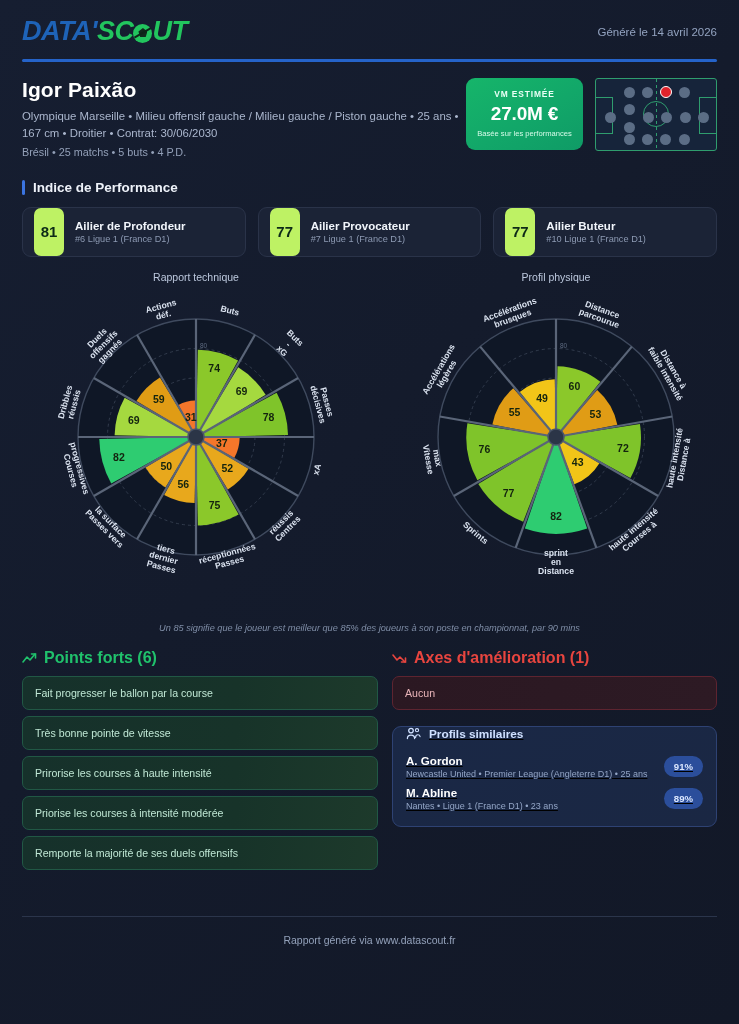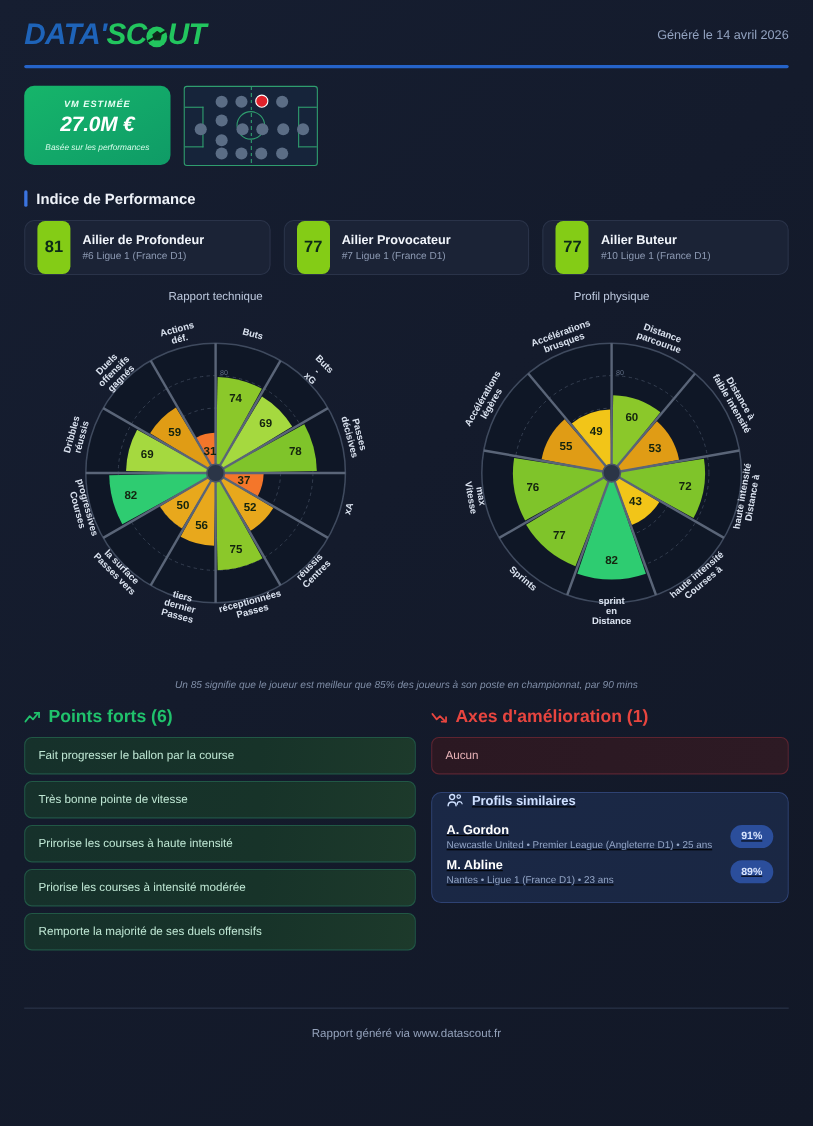--- a/index.html
+++ b/index.html
@@ -36,22 +36,22 @@
 
   
   .identity { display: flex; justify-content: space-between; align-items: flex-start;
               padding: 16px 6px 0 6px; }
   .idleft { max-width: 440px; }
   .pname { color: #fff; font-size: 21px; font-weight: 700; letter-spacing: .1px; }
   .pmeta { color: #aab6cd; font-size: 11.4px; line-height: 17px; margin-top: 6px; }
   .pmeta2 { color: #93a0b8; font-size: 10.8px; margin-top: 4px; }
 
   .idright { display: flex; align-items: flex-start; gap: 12px; }
-  .vmbox { width: 133px; background: linear-gradient(150deg,#16b56a 0%, #12a769 55%, #0f9b66 100%);
-           border-radius: 9px; padding: 11px 8px 12px; text-align: center; font-style: italic; }
+  .vmbox { width: 117px; background: linear-gradient(150deg,#16b56a 0%, #12a769 55%, #0f9b66 100%);
+           border-radius: 9px; padding: 11px 8px 12px; text-align: center; }
   .vmlabel { color: #e9fff5; font-size: 8.4px; font-weight: 700; letter-spacing: .9px; }
   .vmval { color: #fff; font-size: 19px; font-weight: 800; margin-top: 4px; letter-spacing: -.2px; }
   .vmsub { color: #d6fbe9; font-size: 7.6px; margin-top: 4px; }
 
   .pitch { width: 122px; height: 73px; border: 1.2px solid #2f9d6e; border-radius: 3px;
            position: relative; background: #16243a; }
   .pitch .box { position: absolute; top: 18px; height: 37px; width: 17px; border: 1.2px solid #2f9d6e; }
   .pitch .bl { left: 0; border-left: none; }
   .pitch .br { right: 0; border-right: none; }
   .pitch .mid { position: absolute; left: 50%; top: 0; bottom: 0; width: 1px;
@@ -64,21 +64,21 @@
 
   
   .sect { display: flex; align-items: center; gap: 8px; padding: 22px 6px 0 6px; }
   .sect .bar { width: 3px; height: 15px; background: #3b74e0; border-radius: 2px; }
   .sect .txt { color: #eef2f9; font-size: 13.5px; font-weight: 700; }
 
   
   .idxrow { display: flex; gap: 12px; padding: 12px 6px 0 6px; }
   .idxcard { flex: 1; background: #1b2336; border: 1px solid #2a3349; border-radius: 9px;
              padding: 9px 11px; display: flex; align-items: center; gap: 11px; height: 50px; }
-  .idxbadge { width: 30px; height: 48px; border-radius: 7px; background: #84cc16;
+  .idxbadge { width: 30px; height: 48px; border-radius: 7px; background: #bef264;
               color: #0c2a17; font-size: 15px; font-weight: 800;
               display: flex; align-items: center; justify-content: center; flex: 0 0 auto; }
   .idxname { color: #f1f5fb; font-size: 11.5px; font-weight: 700; }
   .idxsub { color: #8d9ab3; font-size: 9.2px; margin-top: 2px; }
 
   
   .charts { display: flex; padding: 14px 0 0 0; }
   .chartwrap { flex: 1; position: relative; }
   .charttitle { text-align: center; color: #bcc8dd; font-size: 10.5px; margin-bottom: 2px; }
   .note { text-align: center; color: #7f8da6; font-size: 9.2px; font-style: italic;
@@ -128,20 +128,25 @@
       <span class="blue">DATA'</span>
         <span class="grn">SC</span>
         <span class="ball"></span>
         <span class="grn">UT</span>
     </div>
     <div class="gen-date">Généré le 14 avril 2026</div>
   </div>
   <div class="rule"></div>
 
   <div class="identity">
+    <div class="idleft">
+      <div class="pname">Igor Paixão</div>
+      <div class="pmeta">Olympique Marseille • Milieu offensif gauche / Milieu gauche / Piston gauche • 25 ans • 167 cm • Droitier • Contrat: 30/06/2030</div>
+      <div class="pmeta2">Brésil • 25 matchs • 5 buts • 4 P.D.</div>
+    </div>
     <div class="idright">
       <div class="vmbox">
         <div class="vmlabel">VM ESTIMÉE</div>
         <div class="vmval">27.0M €</div>
         <div class="vmsub">Basée sur les performances</div>
       </div>
       <div class="pitch">
         <div class="mid"></div>
         <div class="circ"></div>
         <div class="box bl"></div>

